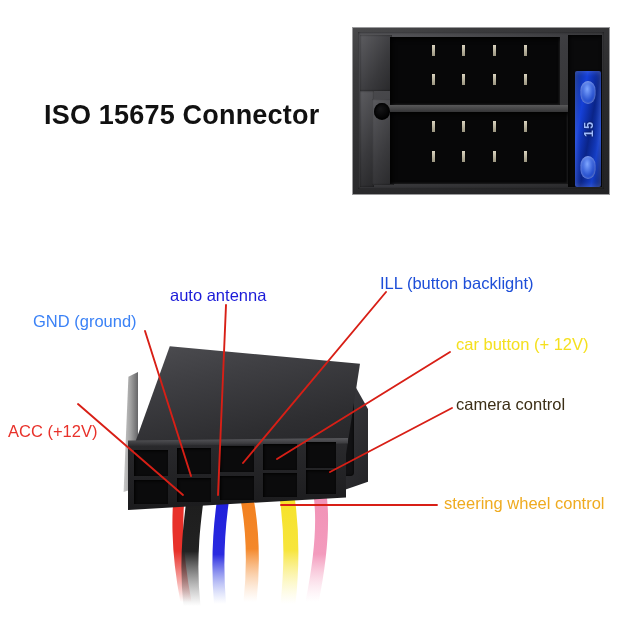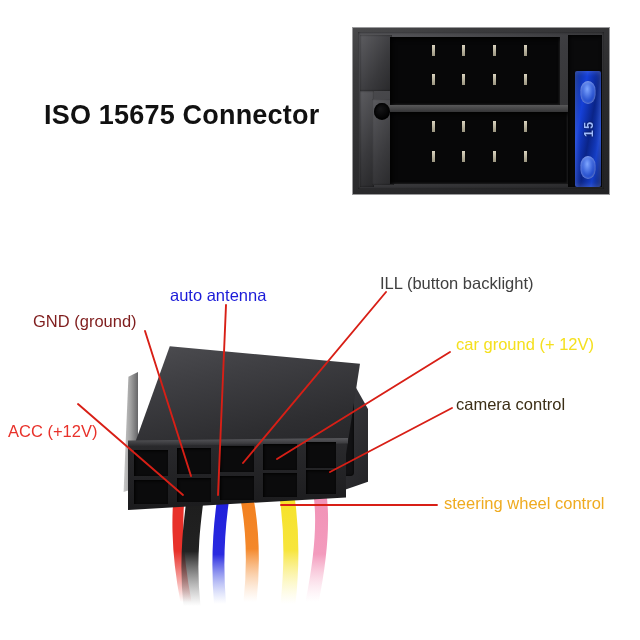--- a/index.html
+++ b/index.html
@@ -193,23 +193,23 @@
 
   
   #leaders { position: absolute; inset: 0; pointer-events: none; }
   .label {
     position: absolute;
     font-size: 16.5px;
     white-space: nowrap;
     line-height: 1;
   }
   #lbl-acc      { left: 8px;   top: 387px; color: #e8312a; margin-top: 36px; }
-  #lbl-gnd      { left: 33px;  top: 313px; color: #7f1d1d; }
+  #lbl-gnd      { left: 33px;  top: 313px; color: #3b82f6; }
   #lbl-antenna  { left: 170px; top: 287px; color: #1b1bd8; }
-  #lbl-ill      { left: 380px; top: 275px; color: #404040; }
+  #lbl-ill      { left: 380px; top: 275px; color: #1d4ed8; }
   #lbl-battery  { left: 456px; top: 336px; color: #f5e01e; }
   #lbl-camera   { left: 456px; top: 396px; color: #3b2e16; }
   #lbl-steering { left: 444px; top: 495px; color: #efab20; }
 </style>
 </head>
 <body>
 
 <div id="stage">
 
   <div class="title">ISO 15675 Connector</div>
@@ -338,17 +338,17 @@
       <line x1="452" y1="408" x2="330" y2="472"></line>
 
       <line x1="437" y1="505" x2="281" y2="505"></line>
     </g>
   </svg>
 
   <div class="label" id="lbl-acc">ACC (+12V)</div>
   <div class="label" id="lbl-gnd">GND (ground)</div>
   <div class="label" id="lbl-antenna">auto antenna</div>
   <div class="label" id="lbl-ill">ILL (button backlight)</div>
-  <div class="label" id="lbl-battery">car ground (+ 12V)</div>
+  <div class="label" id="lbl-battery">car button (+ 12V)</div>
   <div class="label" id="lbl-steering">steering wheel control</div>
   <div class="label" id="lbl-camera">camera control</div>
 
 </div>
 
 </body></html>

